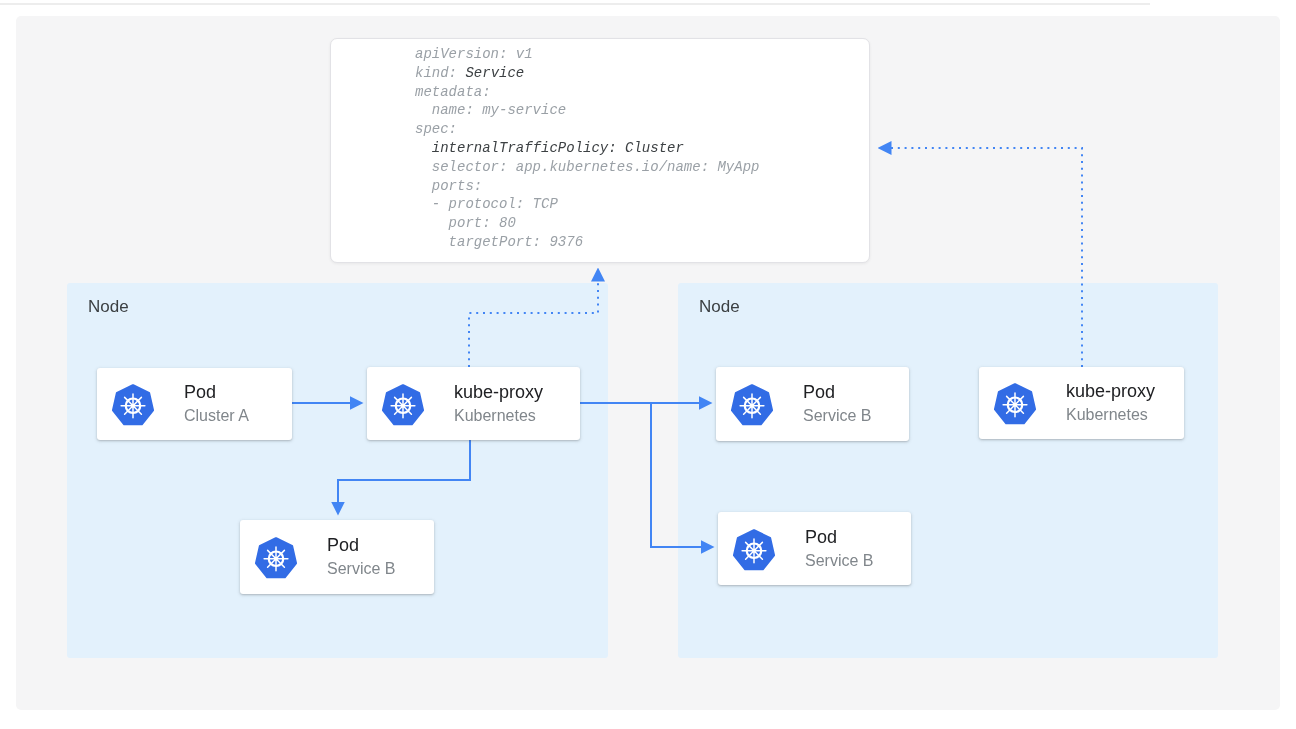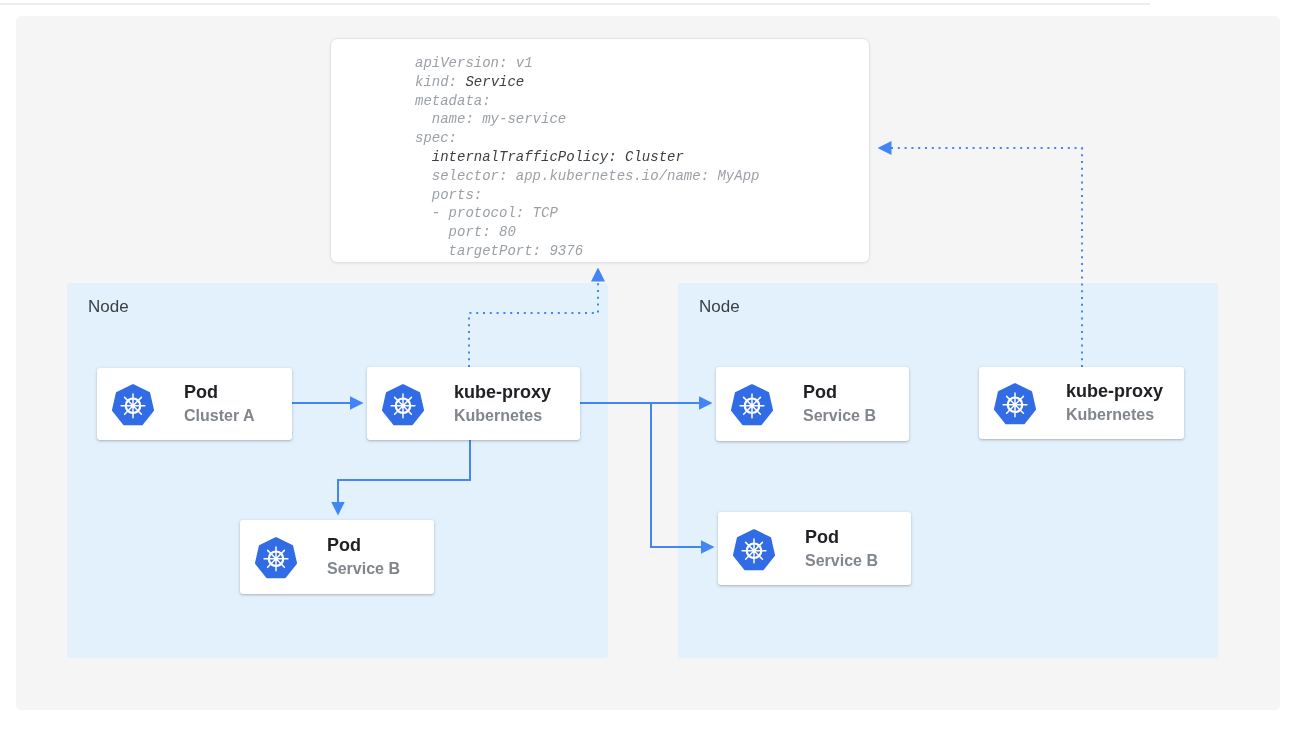--- a/index.html
+++ b/index.html
@@ -26,37 +26,37 @@
   .node{position:absolute;background:var(--node-bg);border-radius:3px;}
   .node-left{left:67px;top:283px;width:541px;height:375px;}
   .node-right{left:678px;top:283px;width:540px;height:375px;}
   .node-label{position:absolute;left:21px;top:13px;font-size:17px;line-height:22px;color:var(--node-label-text);}
   .yaml-card{
     position:absolute;left:330px;top:38px;width:540px;height:225px;box-sizing:border-box;
     background:#ffffff;border:1px solid var(--yaml-border);border-radius:7px;
     box-shadow:0 1px 3px rgba(0,0,0,0.06);
   }
   .yaml-code{
-    position:absolute;left:84px;top:15px;right:8px;
+    position:absolute;left:84px;top:6px;right:8px;
     font-family:"Liberation Mono","DejaVu Sans Mono",monospace;
     font-style:italic;font-size:14px;line-height:18.8px;
     color:var(--code-gray);white-space:pre;
   }
   .yaml-code .b{font-weight:400;color:var(--code-bold);}
   .arrow-layer{position:absolute;left:0;top:0;width:1296px;height:729px;pointer-events:none;}
   .arrow{stroke:var(--arrow-blue);stroke-width:2;fill:none;}
   .arrow.dotted{stroke-dasharray:2 4.8;}
   .arrowhead{fill:var(--arrow-blue);}
   .card{
     position:absolute;background:var(--card-bg);border-radius:3px;
     box-shadow:0 1px 2px rgba(60,64,67,0.25),0 1px 4px rgba(60,64,67,0.12);
     display:flex;align-items:center;box-sizing:border-box;padding-left:14px;
   }
   .card .k8s-icon{width:44px;height:44px;flex:0 0 44px;}
-  .card .card-text{margin-left:29px;display:flex;flex-direction:column;font-weight:bold;}
+  .card .card-text{margin-left:29px;display:flex;flex-direction:column;}
   .card .card-title{font-size:18px;line-height:23px;color:var(--title-text);}
   .card .card-subtitle{font-size:16px;line-height:23px;color:var(--subtitle-text);}
   .c1{left:97px;top:368px;width:195px;height:72px;}
   .c2{left:367px;top:367px;width:213px;height:73px;}
   .c3{left:240px;top:520px;width:194px;height:74px;}
   .c4{left:716px;top:367px;width:193px;height:74px;}
   .c5{left:718px;top:512px;width:193px;height:73px;}
   .c6{left:979px;top:367px;width:205px;height:72px;}
 </style>
 </head>

